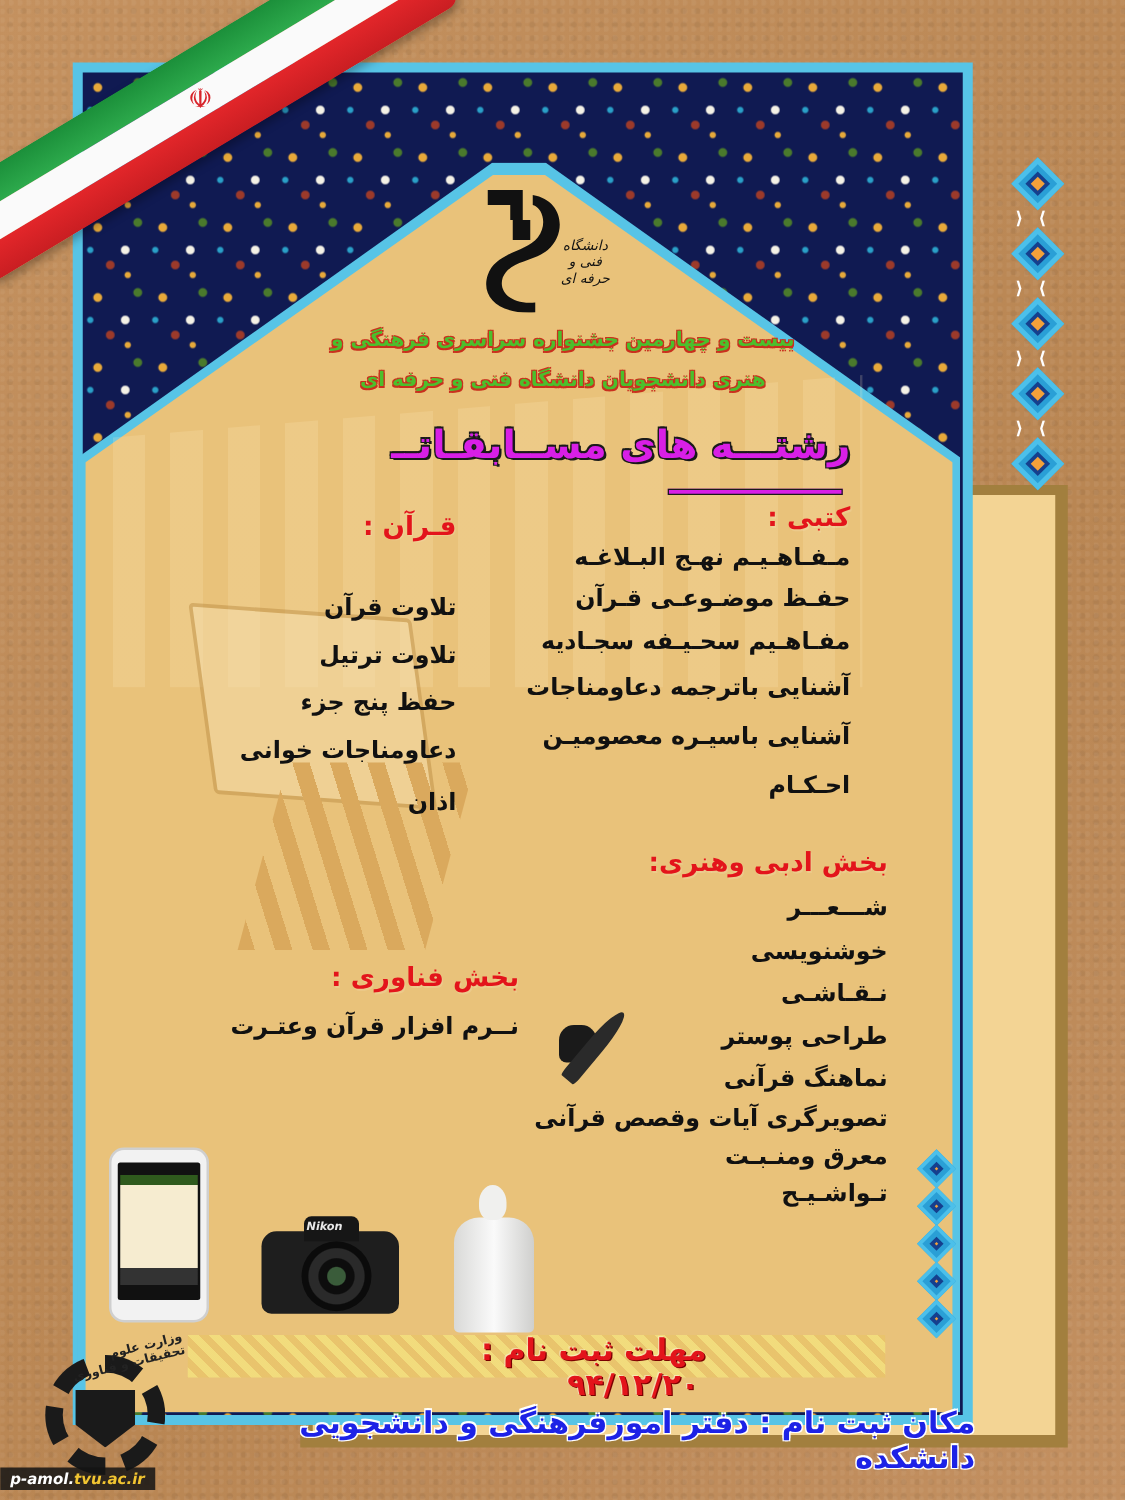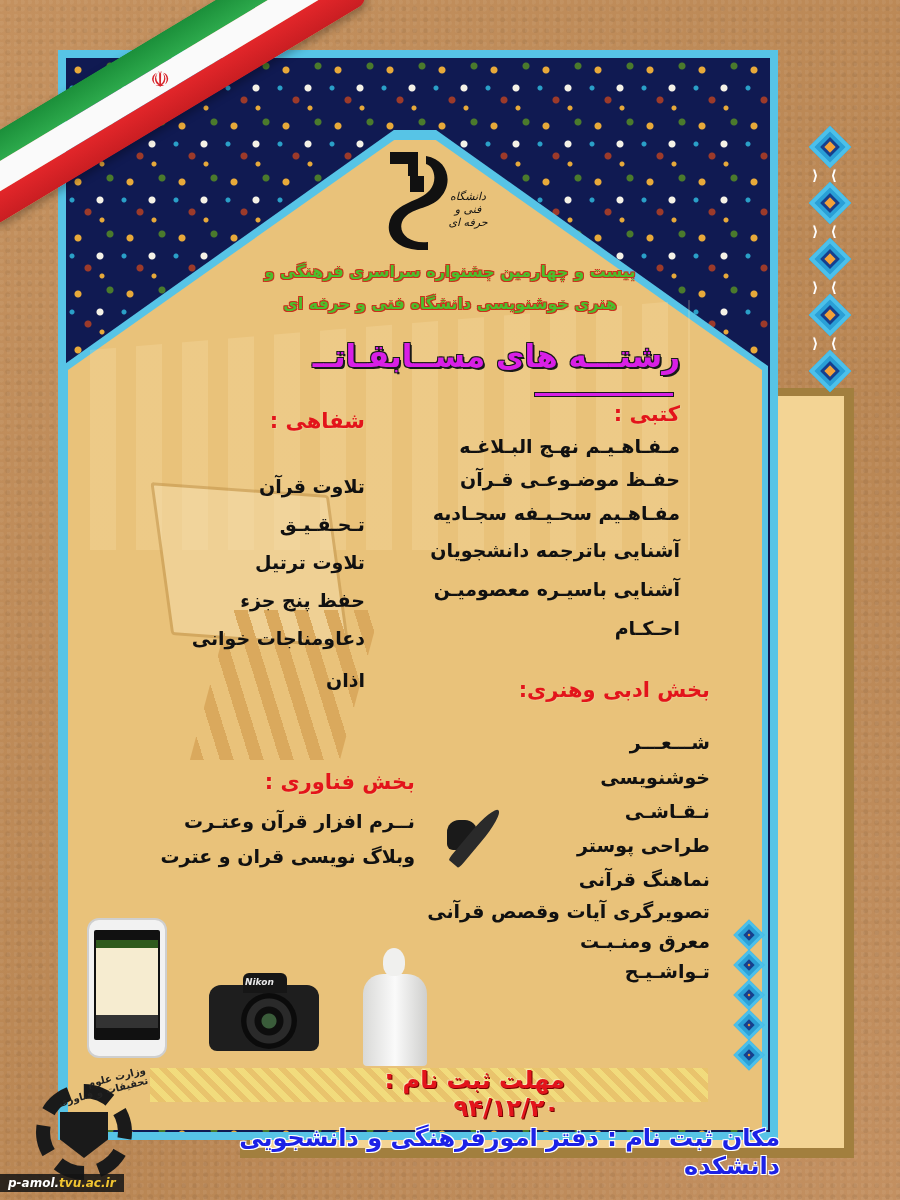--- a/index.html
+++ b/index.html
@@ -139,66 +139,64 @@
 <div class="logo">
   <svg class="logo-mark" viewBox="0 0 80 104">
     <path d="M10 6 L38 6 L38 30 L28 30 L28 18 L10 18 Z" fill="#111"></path>
     <path d="M46 10 C70 14 74 40 58 54 C46 64 28 62 22 76 C18 88 30 98 48 96 L48 104 C20 106 4 92 10 74 C16 56 40 56 50 44 C58 34 54 20 46 18 Z" fill="#111"></path>
     <path d="M30 30 L44 30 L44 46 L30 46 Z" fill="#111"></path>
   </svg>
   <div class="logo-text">دانشگاه فنی و حرفه ای</div>
 </div>
 
 <div class="title1">بیست و چهارمین جشنواره سراسری فرهنگی و</div>
-<div class="title2">هنری خوشنویسی دانشگاه فنی و حرفه ای</div>
+<div class="title2">هنری دانشجویان دانشگاه فنی و حرفه ای</div>
 <div class="subtitle">
   <span>رشتـــه های مســابقـاتــ</span><span class="sub-line"></span>
 </div>
 
 <div class="rehal">
   <div class="book"></div>
   <div class="stand"></div>
 </div>
 
 <div class="col" style="left:455px;top:400px;width:225px">
   <div class="head">کتبی :</div>
   <div class="item" style="line-height:32px;margin-top:2px">مـفـاهـیـم نهـج البـلاغـه</div>
   <div class="item" style="line-height:34px">حفـظ موضـوعـی قـرآن</div>
   <div class="item" style="line-height:35px">مفـاهـیم سحـیـفه سجـادیه</div>
-  <div class="item" style="line-height:38px">آشنایی باترجمه دانشجویان</div>
+  <div class="item" style="line-height:38px">آشنایی باترجمه دعاومناجات</div>
   <div class="item" style="line-height:40px">آشنایی باسیـره معصومیـن</div>
   <div class="item" style="line-height:38px">احـکـام</div>
 </div>
 
 <div class="col" style="left:220px;top:407px;width:145px">
-  <div class="head">شفاهی :</div>
+  <div class="head">قـرآن :</div>
   <div class="item" style="margin-top:32px;line-height:38px">تلاوت قرآن</div>
-  <div class="item" style="line-height:38px">تـحـقـیـق</div>
   <div class="item" style="line-height:38px">تلاوت ترتیل</div>
   <div class="item" style="line-height:38px">حفظ پنج جزء</div>
   <div class="item" style="line-height:38px">دعاومناجات خوانی</div>
   <div class="item" style="line-height:46px">اذان</div>
 </div>
 
 <div class="col" style="left:420px;top:676px;width:290px">
   <div class="head">بخش ادبی وهنری:</div>
-  <div class="item" style="line-height:36px;margin-top:20px">شـــعـــر</div>
+  <div class="item" style="line-height:36px;margin-top:4px">شـــعـــر</div>
   <div class="item" style="line-height:34px">خوشنویسی</div>
   <div class="item" style="line-height:34px">نـقـاشـی</div>
   <div class="item" style="line-height:34px">طراحی پوستر</div>
   <div class="item" style="line-height:34px">نماهنگ قرآنی</div>
   <div class="item" style="line-height:30px">تصویرگری آیات وقصص قرآنی</div>
   <div class="item" style="line-height:30px">معرق ومنـبـت</div>
   <div class="item" style="line-height:30px">تـواشـیـح</div>
 </div>
 
 <div class="col" style="left:175px;top:768px;width:240px">
   <div class="head">بخش فناوری :</div>
   <div class="item" style="line-height:34px;margin-top:8px">نــرم افزار قرآن وعتـرت</div>
-  <div class="item" style="line-height:36px">وبلاگ نویسی قران و عترت</div>
 </div>
 
 <div class="ink">
   <div class="pot"></div>
   <div class="feather"></div>
 </div>
 
 <div class="phone">
   <div class="screen">
       <div class="ui"></div>

